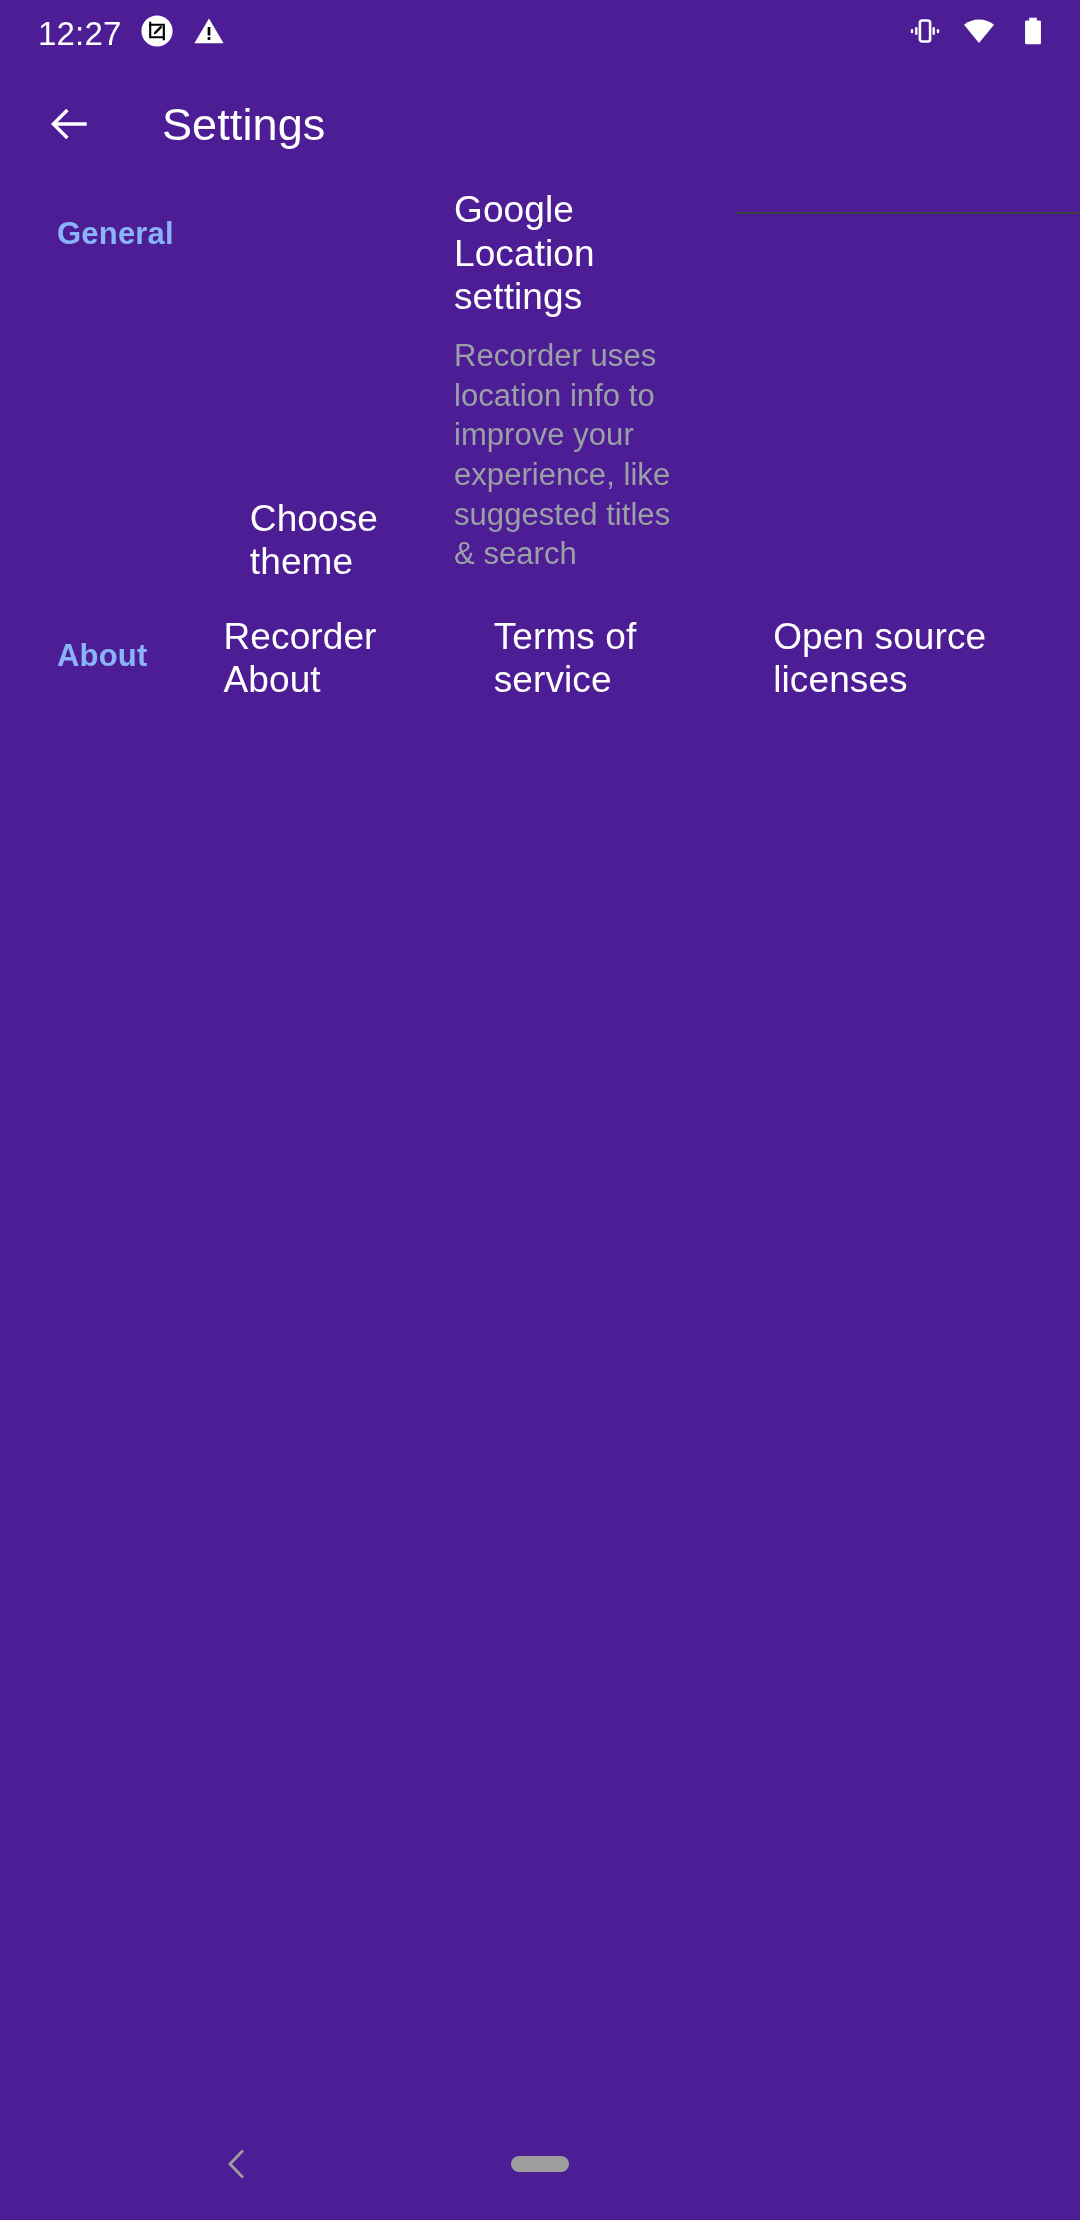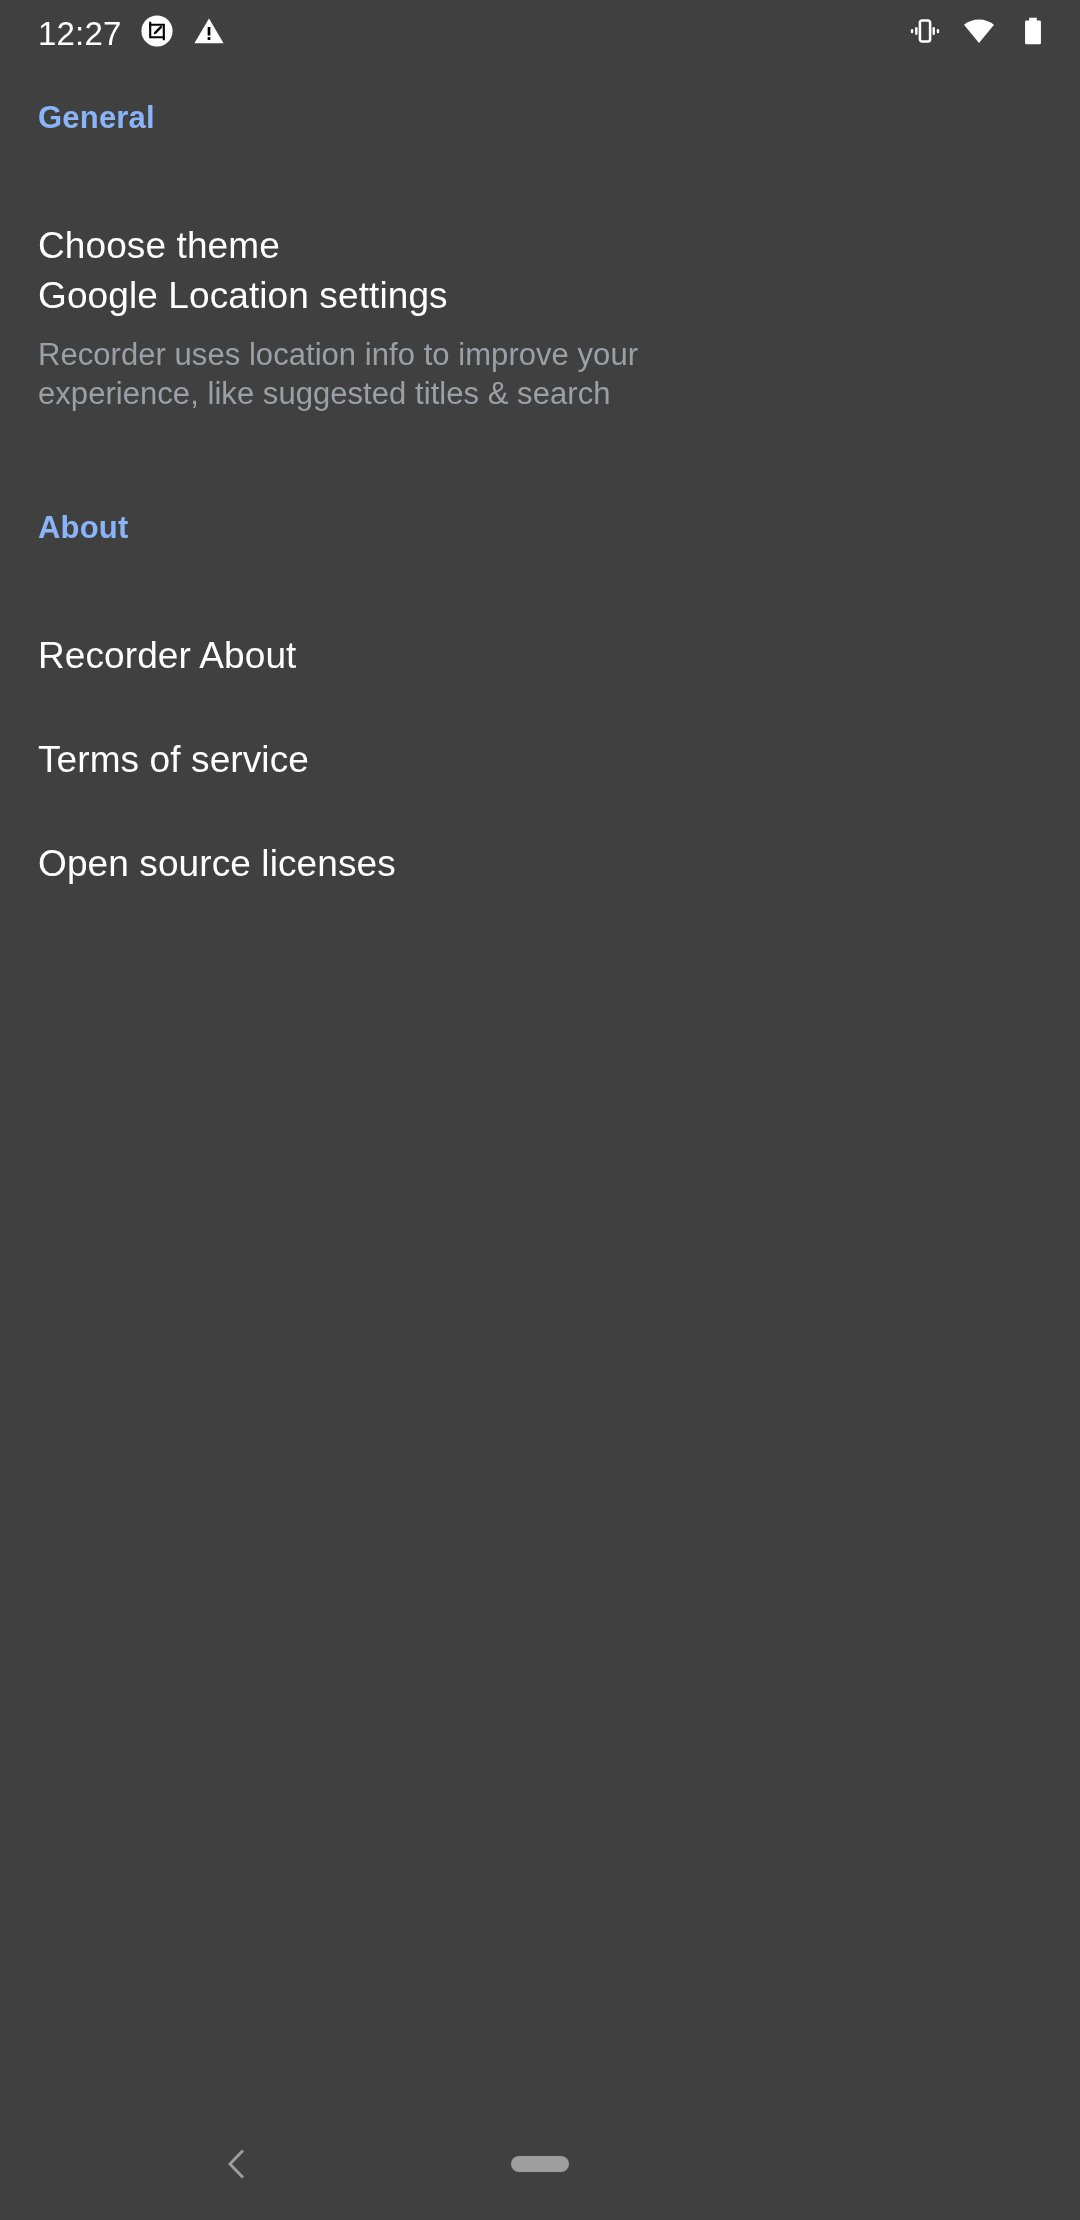--- a/index.html
+++ b/index.html
@@ -14,21 +14,21 @@
   body {
     font-family: "Liberation Sans", sans-serif;
     color: #ffffff;
     -webkit-font-smoothing: antialiased;
   }
 
   .screen {
     position: relative;
     width: 1080px;
     height: 2220px;
-    background: #404040;
+    background: #4c1d95;
     display: flex;
     flex-direction: column;
   }
 
   
   .status-bar {
     position: relative;
     height: 66px;
     flex: 0 0 66px;
     display: flex;
@@ -83,21 +83,22 @@
   
   .content {
     flex: 1 1 auto;
     display: flex;
     flex-direction: column;
     overflow: hidden;
   }
 
   .section {
     display: flex;
-    flex-direction: column;
+    flex-direction: row;
+    padding-left: 19px;
   }
 
   .section-header {
     font-size: 31px;
     font-weight: 700;
     color: #8AB4F8;
     padding: 0 38px;
     height: 92px;
     display: flex;
     align-items: center;
@@ -215,20 +216,28 @@
       </span>
 
       <span class="sb-icon">
         <svg width="34" height="34" viewBox="0 0 24 24">
           <path d="M9.3 2.6 h5.4 v1.9 h1.9 a1 1 0 0 1 1 1 v14.9 a1 1 0 0 1 -1 1 h-9.2 a1 1 0 0 1 -1 -1 v-14.9 a1 1 0 0 1 1 -1 h1.9 z" fill="#ffffff"></path>
         </svg>
       </span>
     </div>
   </div>
 
+  <div class="app-bar">
+    <div class="back-button">
+      <svg width="48" height="48" viewBox="0 0 24 24">
+        <path d="M20 12 H4.6 M10.6 5.6 L4.2 12 L10.6 18.4" fill="none" stroke="#ffffff" stroke-width="1.7" stroke-linecap="square" stroke-linejoin="miter"></path>
+      </svg>
+    </div>
+    <div class="app-bar-title">Settings</div>
+  </div>
 
   <div class="content">
 
     <div class="section section-general">
       <div class="section-header">General</div>
 
       <div class="list-item single">
         <div class="li-title">Choose theme</div>
       </div>
 

